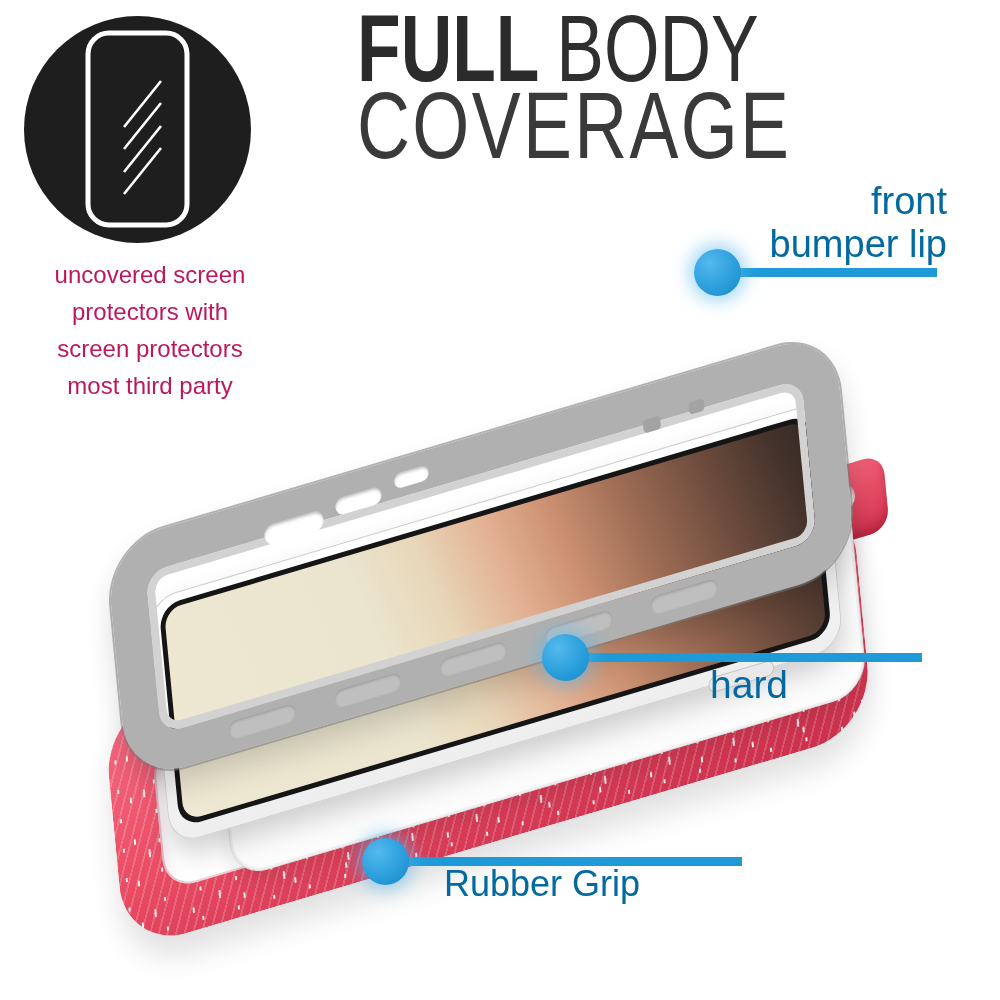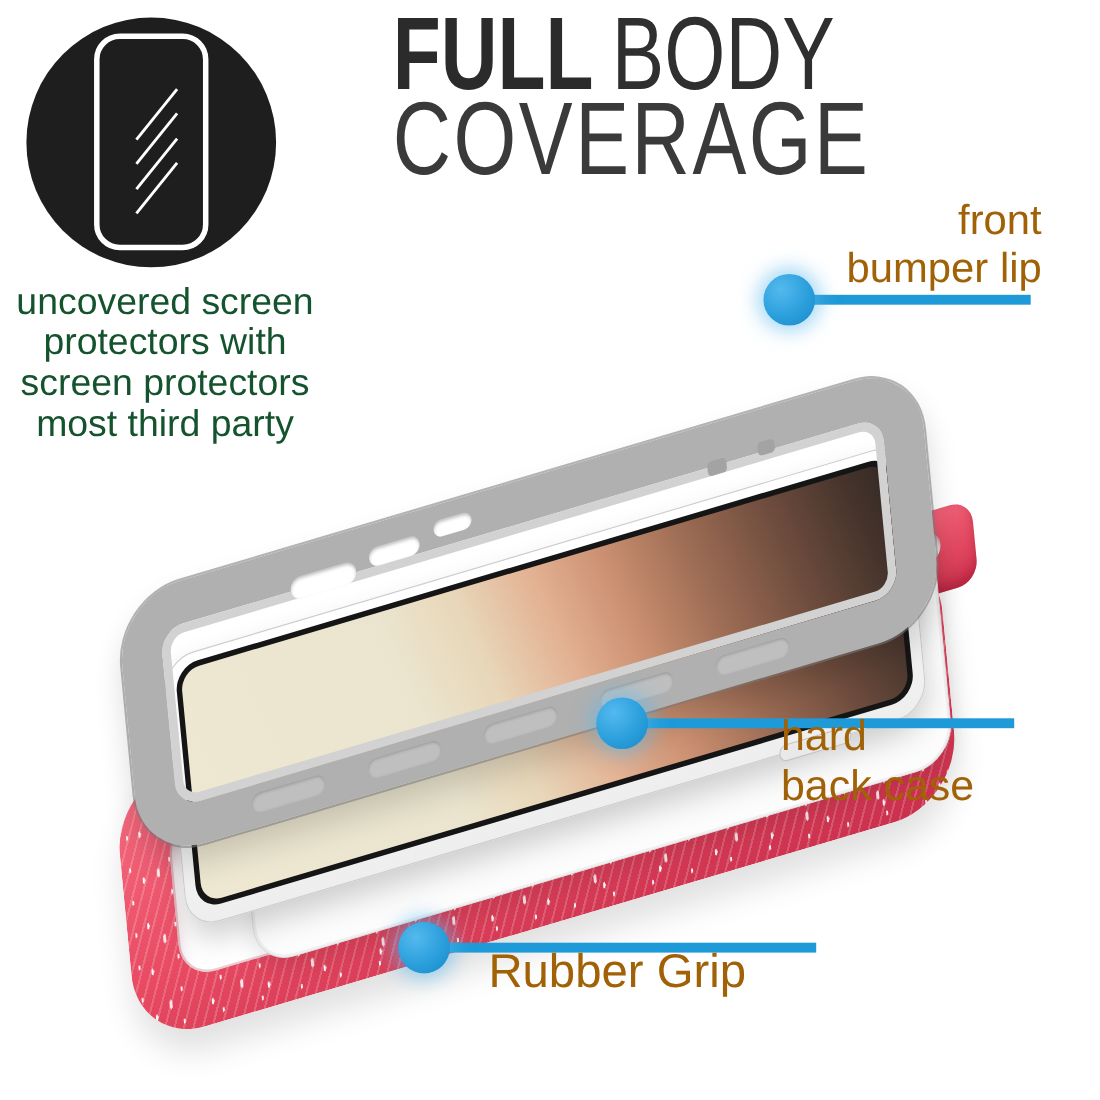--- a/index.html
+++ b/index.html
@@ -5,34 +5,34 @@
   html,body{margin:0;padding:0;background:#fff;}
   #canvas{
     position:relative;width:1000px;height:1000px;background:#ffffff;overflow:hidden;
     font-family:"Liberation Sans", sans-serif;color:#343434;
   }
   
   .badge{position:absolute;left:24px;top:16px;width:227px;height:227px;border-radius:50%;background:#1e1e1e;}
   .badge svg{position:absolute;left:0;top:0;}
   
   .caption{position:absolute;left:0px;top:256px;width:300px;text-align:center;
-    font-size:34px;line-height:37px;font-weight:300;color:#14532d;letter-spacing:0px;}
+    font-size:24px;line-height:37px;font-weight:300;color:#be185d;letter-spacing:0px;}
   
   .title{position:absolute;left:357px;top:0px;color:#2b2b2b;}
   .title .t1{position:absolute;left:0;top:2px;font-size:94px;line-height:94px;white-space:nowrap;
     transform:scaleX(.76);transform-origin:0 0;}
   .title .t1 .w1{font-weight:700;}
   .title .t1 .w2{font-weight:400;margin-left:22px;color:#2f2f2f;}
   .title .t2{position:absolute;left:0;top:79px;font-size:94px;line-height:94px;font-weight:300;
     letter-spacing:3px;color:#3a3a3a;white-space:nowrap;transform:scaleX(.78);transform-origin:0 0;}
   
-  .callout-label{position:absolute;font-size:38px;line-height:43px;color:#a16207;z-index:12;}
+  .callout-label{position:absolute;font-size:38px;line-height:43px;color:#0369a1;z-index:12;}
   .lbl-front{right:53px;top:180px;text-align:right;}
-  .lbl-back{left:710px;top:647px;text-align:left;line-height:45px;font-size:39px;}
-  .lbl-grip{left:444px;top:862px;font-size:43px;}
+  .lbl-back{left:710px;top:662px;text-align:left;line-height:45px;font-size:39px;}
+  .lbl-grip{left:444px;top:862px;font-size:36px;}
   .leader{position:absolute;height:9px;background:#1f9ad8;z-index:11;}
   .ld-front{left:717px;top:268px;width:220px;}
   .ld-back{left:565px;top:653px;width:357px;}
   .ld-grip{left:385px;top:857px;width:357px;}
   .dot{position:absolute;width:47px;height:47px;border-radius:50%;z-index:12;
     background:radial-gradient(circle at 34% 30%, #54b9ee 0%, #2b9fdc 55%, #1787c7 100%);
     box-shadow:0 0 16px 6px rgba(90,185,238,.50);}
   .dot-front{left:694px;top:249px;}
   .dot-back{left:542px;top:634px;}
   .dot-grip{left:362px;top:838px;}
@@ -151,21 +151,20 @@
   <div class="dot dot-front"></div>
   <div class="callout-label lbl-front">
     <div>front</div>
     <div>bumper lip</div>
   </div>
 
   <div class="leader ld-back"></div>
   <div class="dot dot-back"></div>
   <div class="callout-label lbl-back">
     <div>hard</div>
-    <div>back case</div>
   </div>
 
   <div class="leader ld-grip"></div>
   <div class="dot dot-grip"></div>
   <div class="callout-label lbl-grip">
     <div>Rubber Grip</div>
   </div>
 
 </div>
 

